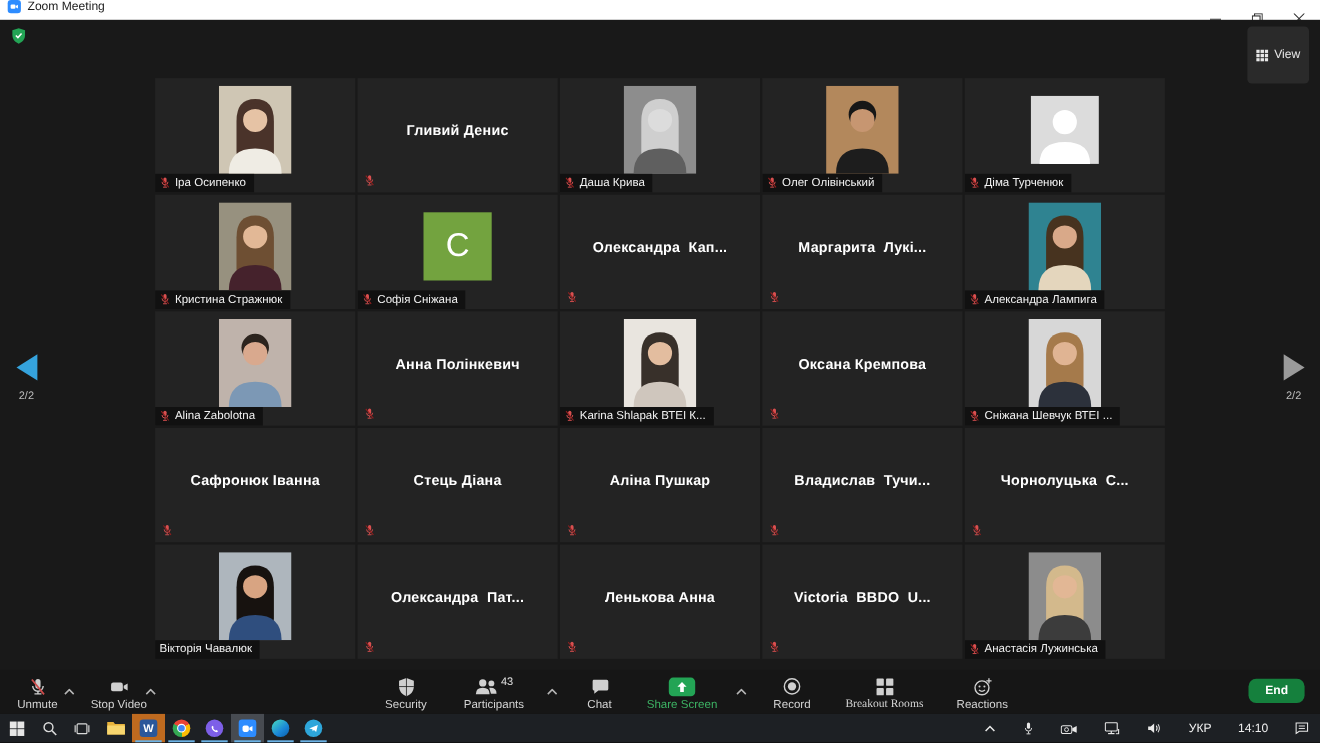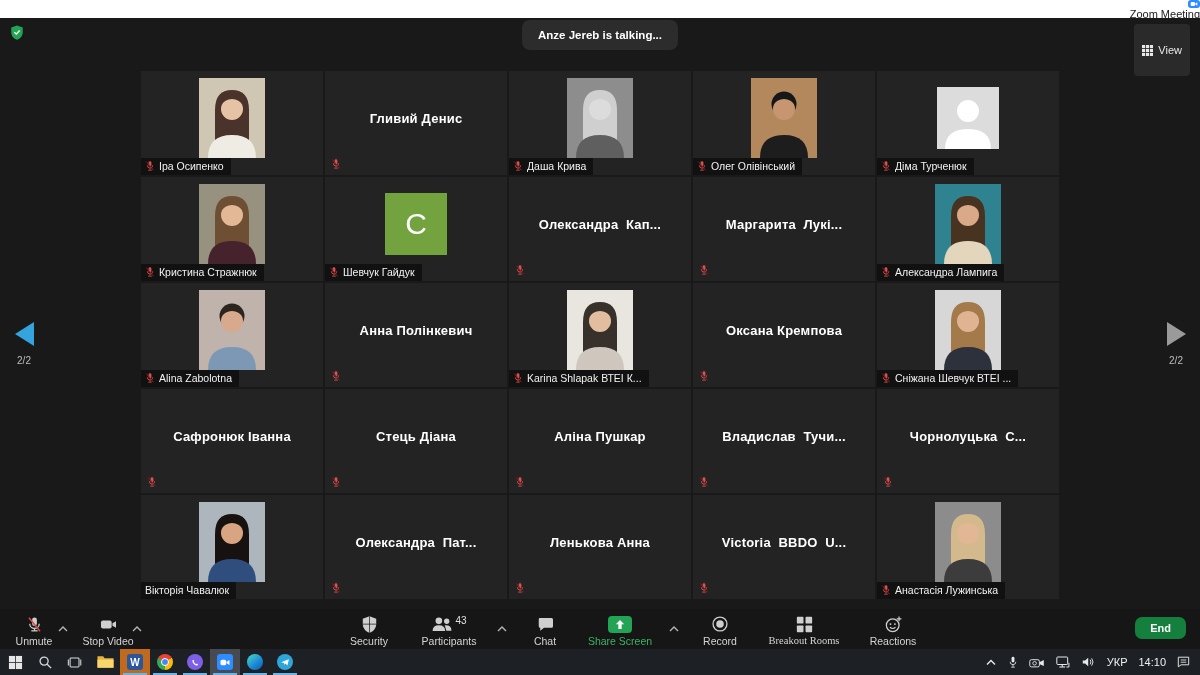--- a/index.html
+++ b/index.html
@@ -1,20 +1,20 @@
 <!DOCTYPE html>
 <html><head>
 <meta charset="utf-8">
 <style>
   html,body{margin:0;padding:0;}
   body{width:1200px;height:675px;overflow:hidden;font-family:"Liberation Sans",sans-serif;background:#000;}
   .screen{position:relative;width:1200px;height:675px;overflow:hidden;}
 
   
-  .titlebar{position:absolute;top:0;left:0;right:0;height:34px;background:#ffffff;display:flex;align-items:flex-end;border-bottom:1px solid #d9d9d9;box-sizing:border-box;flex-direction:column;}
+  .titlebar{position:absolute;top:0;left:0;right:0;height:34px;background:#ffffff;display:flex;align-items:flex-start;border-bottom:1px solid #d9d9d9;box-sizing:border-box;}
   .zoom-app-icon{width:12px;height:12px;border-radius:3px;background:#2d8cff;margin-left:7px;display:flex;align-items:center;justify-content:center;}
   .titlebar-text{font-size:11px;color:#1a1a1a;margin-left:6px;}
   .win-controls{margin-left:auto;display:flex;height:100%;}
   .win-btn{width:38px;height:100%;display:flex;align-items:center;justify-content:center;color:#333;}
 
   
   .meeting{position:absolute;top:18px;left:0;width:1200px;height:631px;background:#191919;}
   .shield-badge{position:absolute;left:10px;top:7px;width:14px;height:15px;}
   .talking-pill{position:absolute;left:50%;top:2px;transform:translateX(-50%);background:#2c2c2c;border-radius:8px;padding:9px 16px;color:#fff;font-size:11.5px;font-weight:bold;white-space:nowrap;}
   .view-btn{position:absolute;right:10px;top:6px;display:flex;align-items:flex-end;gap:5px;background:#2a2a2a;border-radius:4px;padding:20px 8px;color:#e8e8e8;font-size:11px;}
@@ -54,21 +54,21 @@
   .taskbar{position:absolute;bottom:0;left:0;width:100%;height:26px;background:#1d2024;display:flex;align-items:stretch;}
   .tb-app{width:30px;display:flex;align-items:center;justify-content:center;position:relative;}
   .tb-app.running::after{content:"";position:absolute;bottom:0;left:3px;right:3px;height:2px;background:#6cb3e6;}
   .tb-app.word-active{background:#bf6a1f;}
   .tb-app.zoom-active{background:#474b51;}
   .roundicon{width:16px;height:16px;border-radius:50%;}
   .chrome-icon{background:conic-gradient(from -60deg,#ea4335 0 120deg,#fbbc05 120deg 240deg,#34a853 240deg 360deg);position:relative;}
   .chrome-icon::after{content:"";position:absolute;left:4px;top:4px;width:8px;height:8px;background:#4285f4;border:1.5px solid #fff;border-radius:50%;box-sizing:border-box;}
   .edge-icon{background:linear-gradient(140deg,#45d6c2 5%,#1a86d8 60%,#0a5ea8);}
   .sq-icon{width:16px;height:16px;border-radius:3px;display:flex;align-items:center;justify-content:center;color:#fff;font-weight:bold;font-size:10px;}
-  .tray{margin-left:auto;display:flex;align-items:center;gap:11px;padding-right:10px;color:#f0f0f0;}
+  .tray{margin-left:auto;display:flex;align-items:center;gap:24px;padding-right:10px;color:#f0f0f0;}
   .tray-text{font-size:11px;}
 </style>
 </head>
 <body>
 
 <div class="screen">
 
   <div class="titlebar">
     <div class="zoom-app-icon">
       <svg width="8" height="8" viewBox="0 0 24 24">
@@ -99,21 +99,20 @@
 
   <div class="meeting">
 
     <div class="shield-badge">
       <svg width="14" height="15" viewBox="0 0 24 26">
           <path d="M12 1 L22 4.5 V12 C22 19 17.5 23.5 12 25.5 C6.5 23.5 2 19 2 12 V4.5Z" fill="#23a455"></path>
           <path d="M7.5 12.5 L10.8 15.8 L16.5 9.5" stroke="#fff" stroke-width="2.4" fill="none"></path>
         </svg>
     </div>
 
-    <div class="talking-pill">Anze Jereb is talking...</div>
 
     <div class="view-btn">
       <span style="line-height:0;">
         <svg width="11" height="11" viewBox="0 0 12 12">
             <g fill="#e8e8e8">
               <rect x="0" y="0" width="3.4" height="3.4"></rect>
               <rect x="4.3" y="0" width="3.4" height="3.4"></rect>
               <rect x="8.6" y="0" width="3.4" height="3.4"></rect>
               <rect x="0" y="4.3" width="3.4" height="3.4"></rect>
               <rect x="4.3" y="4.3" width="3.4" height="3.4"></rect>
@@ -221,21 +220,21 @@
         <div class="tile">
           <div class="avatar-box" style="background:#73a33f;">
             <span class="avatar-letter">C</span>
           </div>
           <div class="tile-label"><span style="line-height:0;"><svg width="10" height="12" viewBox="0 0 14 16">
                 <rect x="5" y="1.5" width="4" height="7" rx="2" fill="#d95050"></rect>
                 <path d="M3.2 7a3.8 3.8 0 0 0 7.6 0" fill="none" stroke="#d95050" stroke-width="1.2"></path>
                 <line x1="7" y1="11" x2="7" y2="13" stroke="#d95050" stroke-width="1.2"></line>
                 <line x1="4.5" y1="13.8" x2="9.5" y2="13.8" stroke="#d95050" stroke-width="1.2"></line>
                 <line x1="2.2" y1="2" x2="11.8" y2="14" stroke="#8f1f1f" stroke-width="1.4"></line>
-              </svg></span><span>Шевчук Гайдук</span></div>
+              </svg></span><span>Софія Сніжана</span></div>
         </div>
         <div class="tile">
           <div class="center-name">Олександра  Кап...</div>
           <div class="mic-solo"><svg width="10" height="12" viewBox="0 0 14 16">
               <rect x="5" y="1.5" width="4" height="7" rx="2" fill="#d95050"></rect>
               <path d="M3.2 7a3.8 3.8 0 0 0 7.6 0" fill="none" stroke="#d95050" stroke-width="1.2"></path>
               <line x1="7" y1="11" x2="7" y2="13" stroke="#d95050" stroke-width="1.2"></line>
               <line x1="4.5" y1="13.8" x2="9.5" y2="13.8" stroke="#d95050" stroke-width="1.2"></line>
               <line x1="2.2" y1="2" x2="11.8" y2="14" stroke="#8f1f1f" stroke-width="1.4"></line>
             </svg></div>

